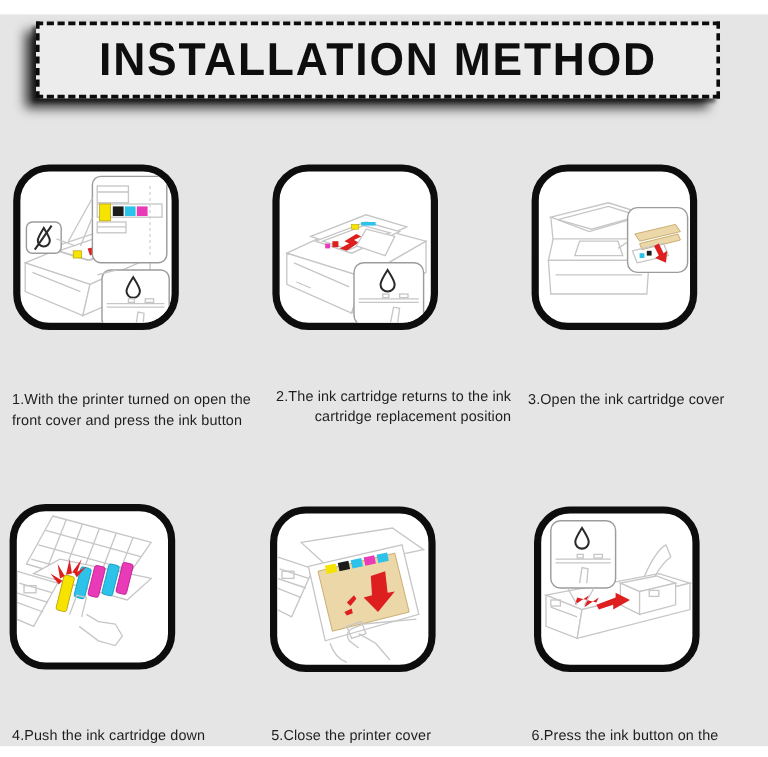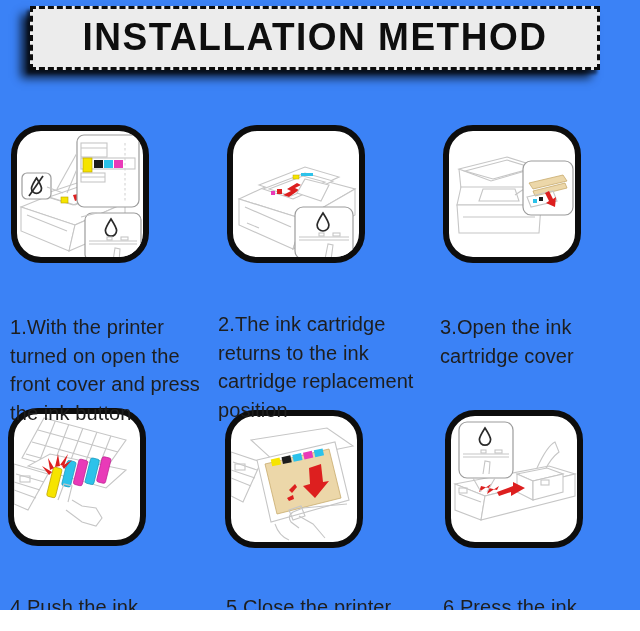--- a/index.html
+++ b/index.html
@@ -1,34 +1,34 @@
 <!DOCTYPE html>
 <html><head>
 <meta charset="utf-8">
 <style>
   html,body{margin:0;padding:0;background:#fff;}
-  #page{position:relative;width:640px;height:610px;background:#3b82f6;overflow:hidden;
-        font-family:"Liberation Sans",sans-serif;}
+  #page{position:relative;width:640px;height:610px;background:#e5e5e5;overflow:hidden;
+        font-family:"Liberation Sans",sans-serif;margin-top:12px;}
 
   
   .banner{position:absolute;left:30px;top:6px;width:564px;height:58px;
           background:#ececec;border:3px dashed #0c0c0c;
           box-shadow:-9px 8px 9px rgba(0,0,0,0.78), -3px 4px 3px rgba(0,0,0,0.55);
           display:flex;align-items:center;justify-content:center;}
   .banner h1{margin:0;font-size:37px;font-weight:bold;letter-spacing:1.5px;
              color:#0e0e0e;white-space:nowrap;
              font-family:"Liberation Sans",sans-serif;transform:scaleY(1.04);}
 
   
   .frame{position:absolute;width:138px;height:138px;background:#fff;
          border:6px solid #0d0d0d;border-radius:30px;box-sizing:border-box;overflow:hidden;}
   .frame svg{display:block;width:100%;height:100%;}
 
   
-  .caption{position:absolute;font-size:20px;line-height:1.43;color:#1e1e1e;
+  .caption{position:absolute;font-size:12px;line-height:1.43;color:#1e1e1e;
            letter-spacing:0.1px;}
 
   
   .lg{stroke:#c6c6c6;fill:#ffffff;stroke-width:1.1;}
   .lgn{stroke:#c6c6c6;fill:none;stroke-width:1.1;}
   .callout{fill:#ffffff;stroke:#9c9c9c;stroke-width:1.2;}
   .dark{stroke:#2a2a2a;fill:none;stroke-width:1.7;}
 </style>
 </head>
 <body>
@@ -287,19 +287,19 @@
         <rect class="lgn" x="30" y="34" width="5" height="3"></rect>
         <rect class="lgn" x="44" y="34" width="7" height="3"></rect>
         <path class="lgn" d="M32,58 l2,-13 l5,1 l-1,12"></path>
         <line class="lgn" x1="22" y1="62" x2="30" y2="76"></line>
         <line class="lgn" x1="44" y1="62" x2="36" y2="76"></line>
       </g>
     </svg>
   </div>
 
   <div class="caption" style="left:10px;top:313px;width:202px;">1.With the printer turned on open the front cover and press the ink button</div>
-  <div class="caption" style="left:218px;top:310px;width:208px;">2.The ink cartridge returns to the ink cartridge replacement position</div>
+  <div class="caption" style="left:218px;top:310px;width:208px;text-align:right;">2.The ink cartridge returns to the ink cartridge replacement position</div>
   <div class="caption" style="left:440px;top:313px;width:208px;">3.Open the ink cartridge cover</div>
   <div class="caption" style="left:10px;top:593px;width:178px;">4.Push the ink cartridge down until it is in place</div>
   <div class="caption" style="left:226px;top:593px;width:205px;">5.Close the printer cover</div>
   <div class="caption" style="left:443px;top:593px;width:190px;">6.Press the ink button on the printer</div>
 
 </div>
 
 </body></html>

